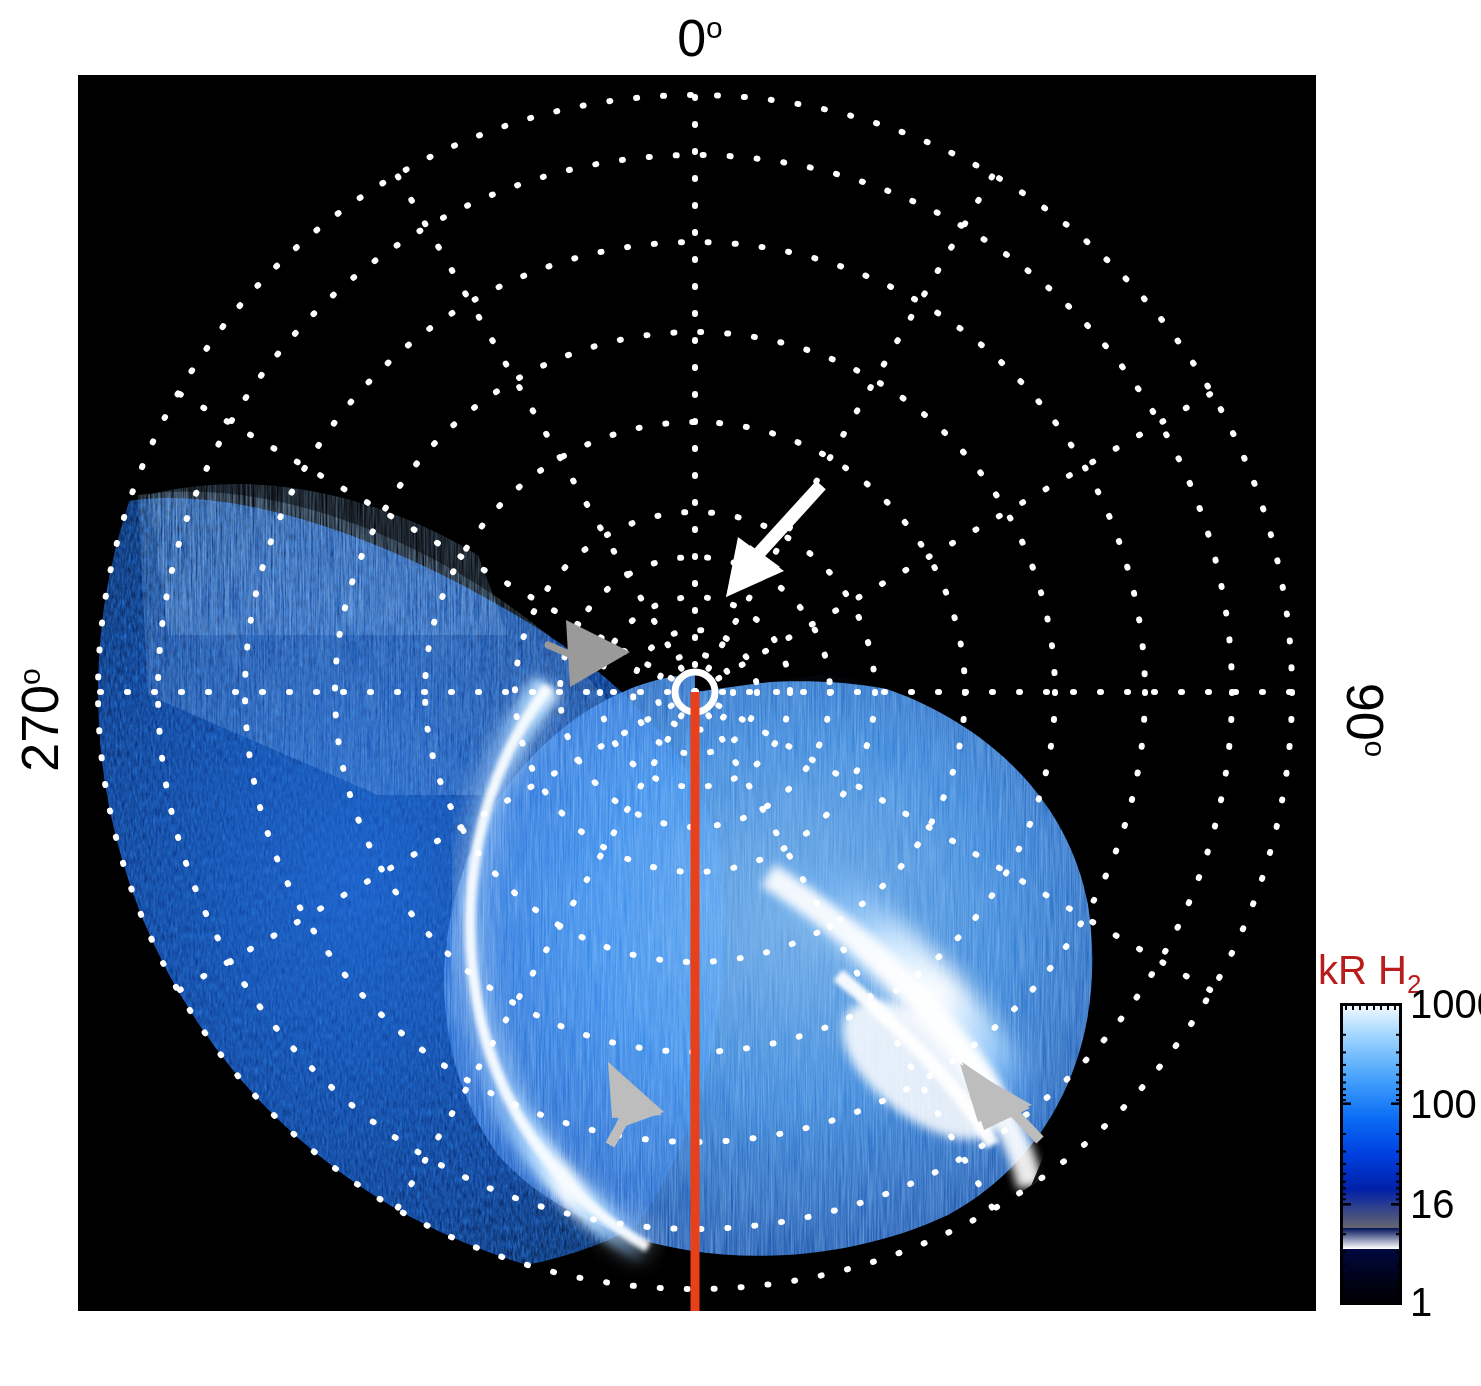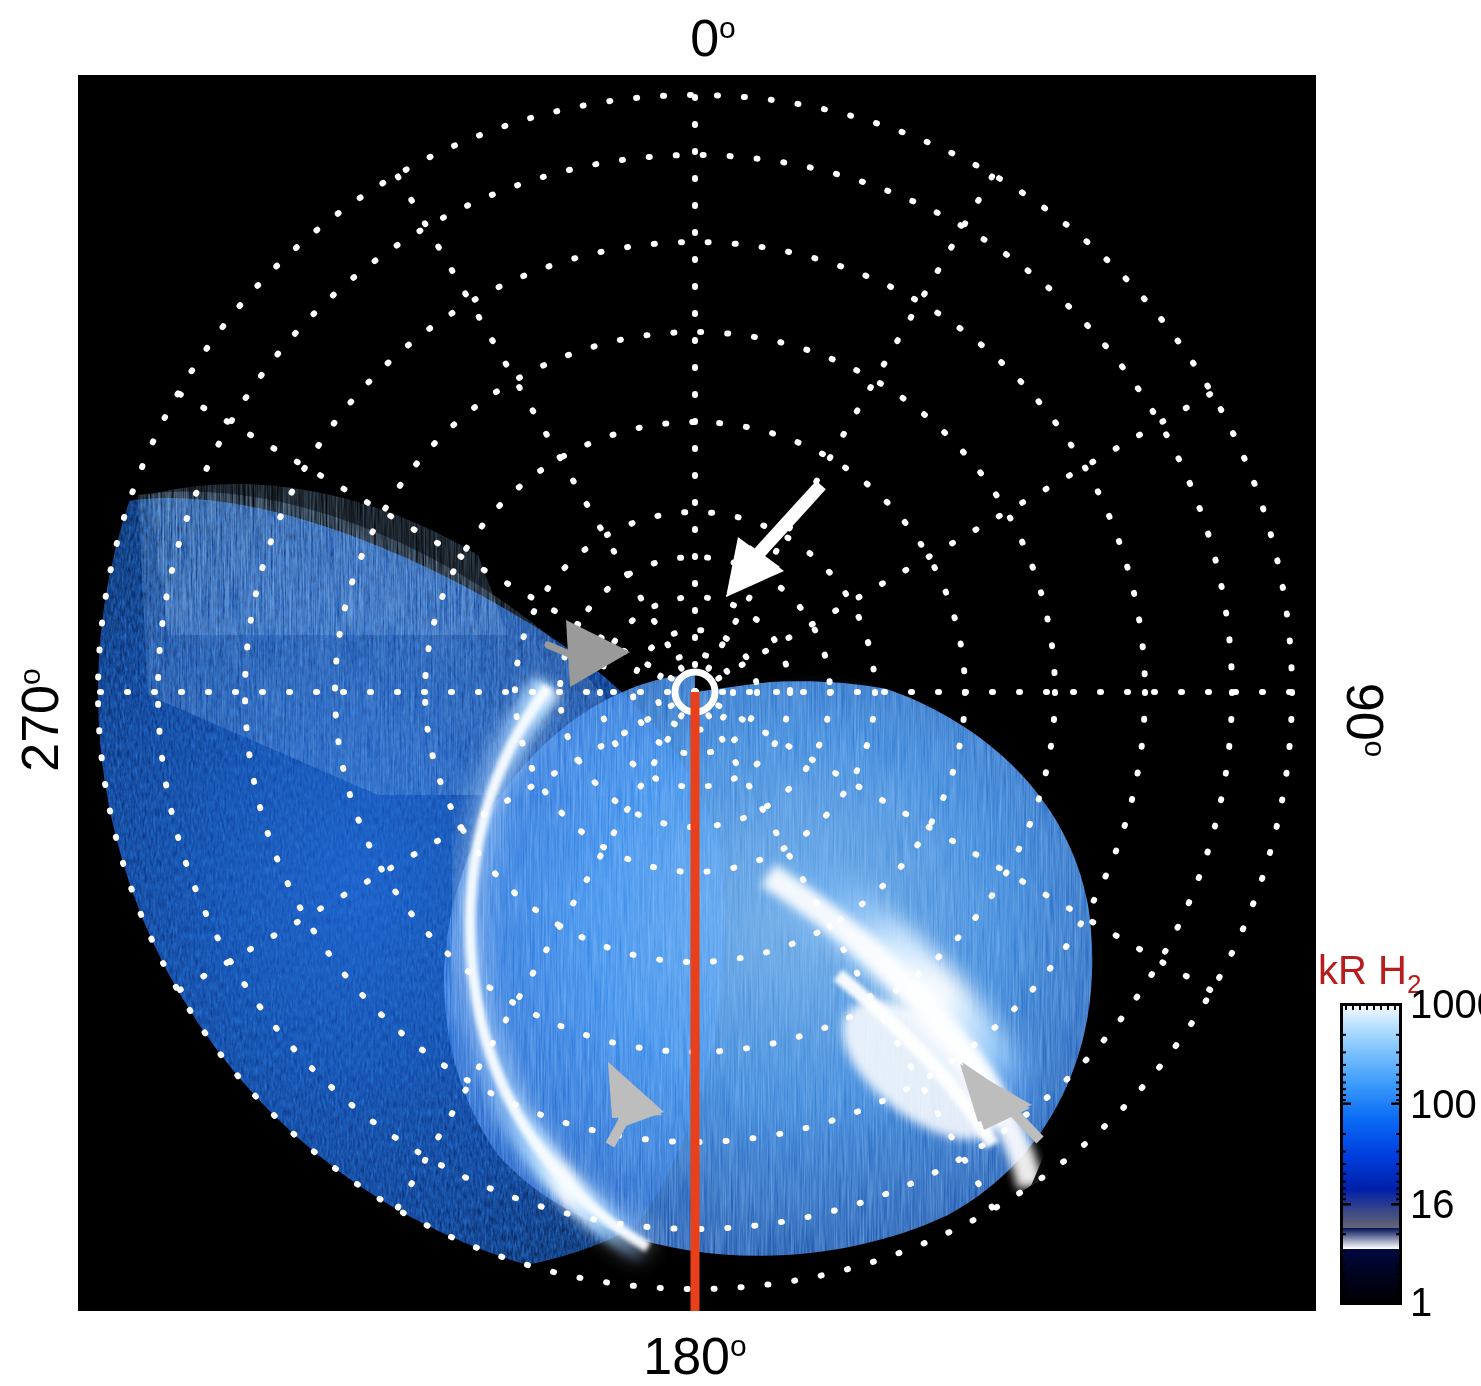--- a/index.html
+++ b/index.html
@@ -28,21 +28,21 @@
     font-weight: 400;
     line-height: 1;
     white-space: nowrap;
   }
   .axis-label .deg {
     font-size: 30px;
     vertical-align: super;
     line-height: 0;
   }
 
-  #label-top    { left: 18px; top: 12px; width: 1390px; text-align: center; }
+  #label-top    { left: 5px; top: 12px; width: 1390px; text-align: center; }
   #label-bottom { left: 0; top: 1330px; width: 1390px; text-align: center; }
 
   #label-left {
     left: -60px;
     top: 694px;
     width: 200px;
     text-align: center;
     transform: rotate(-90deg);
     transform-origin: 50% 50%;
   }
@@ -134,21 +134,20 @@
     line-height: 1;
     white-space: nowrap;
   }
 </style>
 </head>
 <body>
 
 <div id="root">
 
   <div class="axis-label" id="label-top"><span>0</span><span class="deg">o</span></div>
-  <div class="axis-label" id="label-bottom"><span>180</span><span class="deg">o</span></div>
   <div class="axis-label" id="label-left"><span>270</span><span class="deg">o</span></div>
   <div class="axis-label" id="label-right"><span>90</span><span class="deg">o</span></div>
 
   <div id="plot-panel">
     <svg id="plot-svg" viewBox="0 0 1238 1236">
       <defs>
 
         <radialGradient id="gDim" cx="0.42" cy="0.50" r="0.62">
           <stop offset="0%" stop-color="#1a5fd8" stop-opacity="0.95"></stop>
           <stop offset="35%" stop-color="#114ab4" stop-opacity="0.90"></stop>

